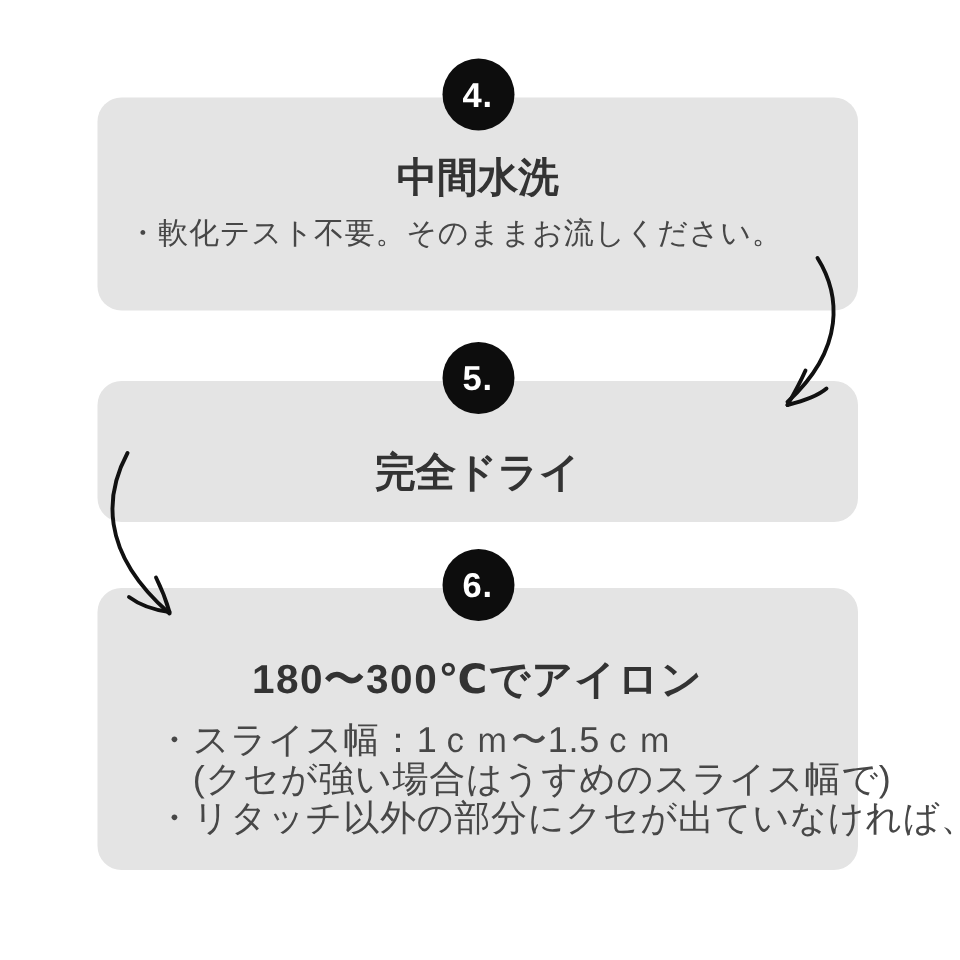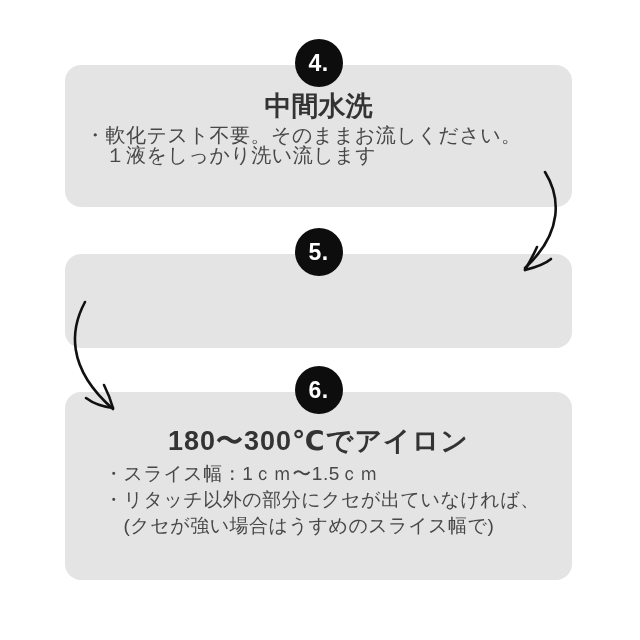--- a/index.html
+++ b/index.html
@@ -35,21 +35,21 @@
     display: flex;
     align-items: center;
     justify-content: center;
   }
   .badge-num {
     font-size: 23px;
     font-weight: 600;
     letter-spacing: 0.5px;
   }
   .title {
-    margin: 0;
+    margin: 12px;
     text-align: center;
     font-size: 27px;
     line-height: 32px;
     font-weight: 700;
     color: var(--title-text, #333333);
   }
   .card-3 .title { letter-spacing: 1px; }
   .body { color: var(--body-text, #474747); }
   .body-1 {
     margin-top: 3px;
@@ -57,21 +57,21 @@
     padding-right: 10px;
     font-size: 20px;
     line-height: 20px;
     letter-spacing: 0.5px;
     font-family: Liberation Serif, serif;
   }
   .body-3 {
     margin-top: 4px;
     padding-left: 39px;
     padding-right: 4px;
-    font-size: 19px;
+    font-size: 24px;
     line-height: 26px;
     letter-spacing: 0.5px;
   }
   .line { white-space: pre; }
   .arrow { position: absolute; }
   .arrow path {
     fill: none;
     stroke: var(--arrow, #111111);
     stroke-width: 2.6;
     stroke-linecap: round;
@@ -85,39 +85,39 @@
 
 <div class="canvas">
 
   <section class="card card-1">
     <div class="badge">
       <span class="badge-num">4.</span>
     </div>
     <h2 class="title">中間水洗</h2>
     <div class="body body-1">
       <div class="line">・軟化テスト不要。そのままお流しください。</div>
-      <div class="line">　１液をしっかり洗い流します</div>
     </div>
   </section>
 
   <section class="card card-2">
     <div class="badge">
       <span class="badge-num">5.</span>
     </div>
+    <h2 class="title">完全ドライ</h2>
   </section>
 
   <section class="card card-3">
     <div class="badge">
       <span class="badge-num">6.</span>
     </div>
     <h2 class="title">180〜300℃でアイロン</h2>
     <div class="body body-3">
       <div class="line">・スライス幅：1ｃｍ〜1.5ｃｍ</div>
+      <div class="line">　(クセが強い場合はうすめのスライス幅で)</div>
       <div class="line">・リタッチ以外の部分にクセが出ていなければ、</div>
-      <div class="line">　(クセが強い場合はうすめのスライス幅で)</div>
     </div>
   </section>
 
   <svg class="arrow arrow-right" viewBox="0 0 75 125" aria-hidden="true">
     <path d="M45 14 C60 38 64 74 25 110"></path>
     <path d="M37 89 C33 98 29 105 25 112"></path>
     <path d="M25 112 C33 110 44 107 51 101"></path>
   </svg>
 
   <svg class="arrow arrow-left" viewBox="0 0 70 122" aria-hidden="true">

